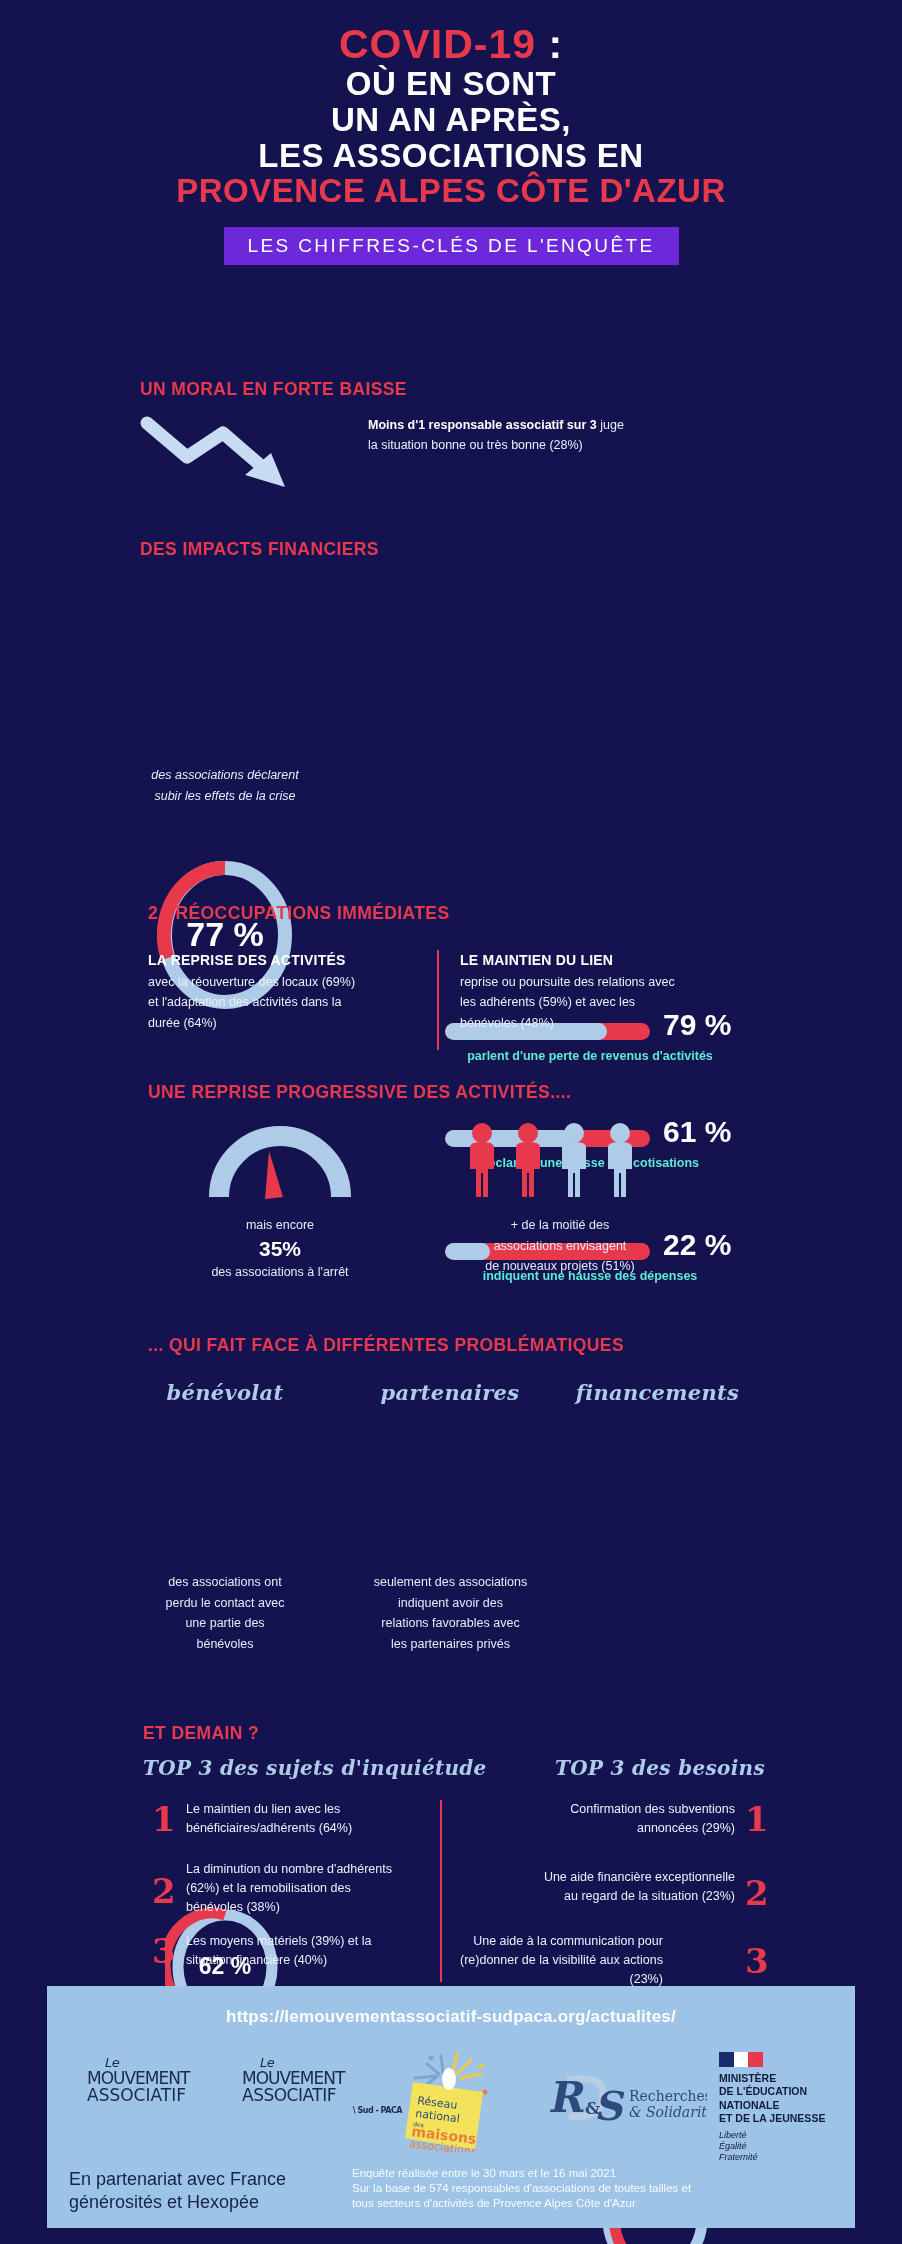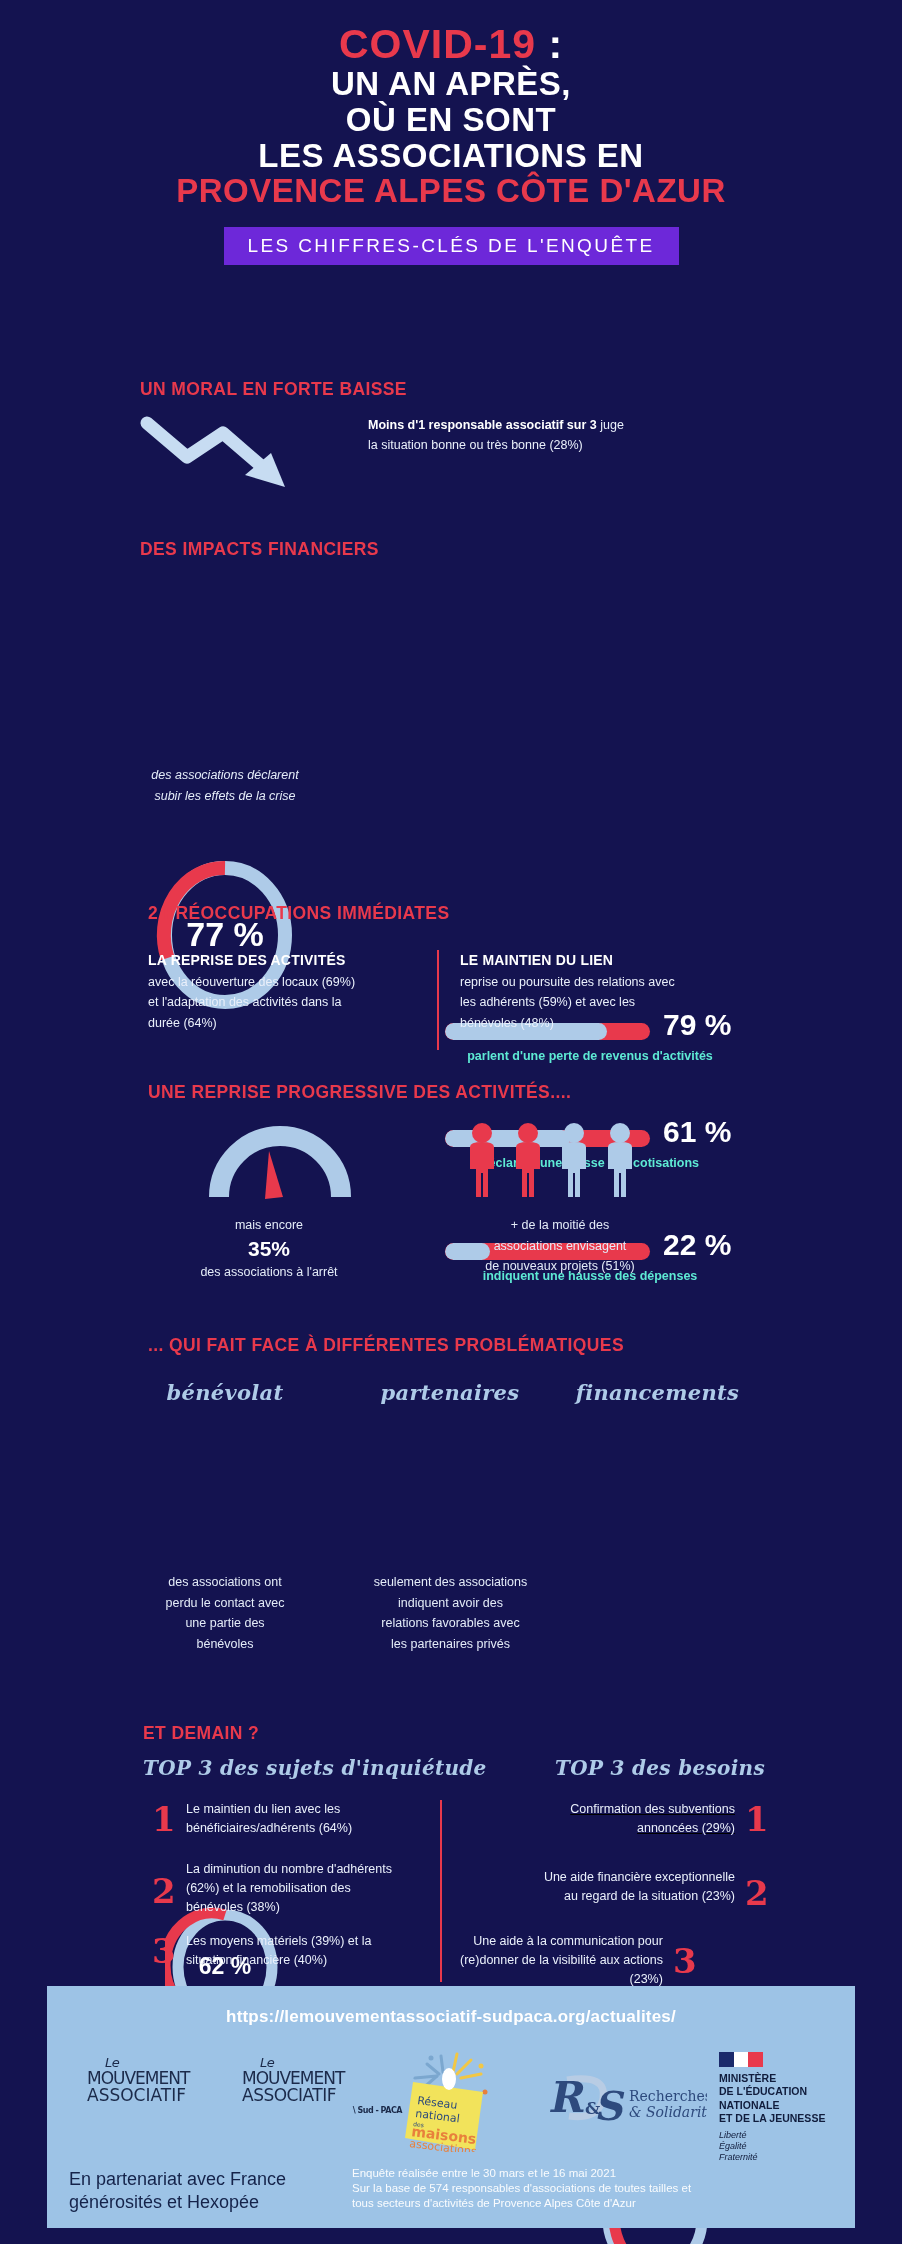--- a/index.html
+++ b/index.html
@@ -136,22 +136,22 @@
   }
   .mini{font-size:9px;}
 </style>
 </head>
 <body>
 
 <div class="page">
 
   <div class="header">
     <div class="title-line t1"><span>COVID-19</span><span class="colon"> :</span></div>
+    <div class="title-line t3">OÙ EN SONT</div>
     <div class="title-line t2">UN AN APRÈS,</div>
-    <div class="title-line t3">OÙ EN SONT</div>
     <div class="title-line t4">LES ASSOCIATIONS EN</div>
     <div class="title-line t5">PROVENCE ALPES CÔTE D'AZUR</div>
     <div class="ribbon">
       <span>LES CHIFFRES-CLÉS DE L'ENQUÊTE</span>
     </div>
   </div>
 
   <div class="abs sec-head" style="left:140px;top:379px;">UN MORAL EN FORTE BAISSE</div>
 
   <div class="abs arrow-wrap" style="left:135px;top:405px;">
@@ -225,21 +225,21 @@
   </div>
 
   <div class="abs sec-head" style="left:148px;top:1082px;">UNE REPRISE PROGRESSIVE DES ACTIVITÉS....</div>
 
   <div class="abs" style="left:205px;top:1125px;">
     <svg width="150" height="80" viewBox="0 0 150 80">
       <path d="M 14 72 A 61 61 0 0 1 136 72" fill="none" stroke="#AECBE8" stroke-width="20" stroke-linecap="butt"></path>
       <polygon points="64,26 78,72 60,74" fill="#E8394C"></polygon>
     </svg>
   </div>
-  <div class="abs" style="left:159px;top:1215px;width:220px;">
+  <div class="abs" style="left:170px;top:1215px;width:220px;">
     <div class="cap">mais encore</div>
     <div class="cap" style="font-size:21px;font-weight:bold;color:#ffffff;line-height:1.25;">35%</div>
     <div class="cap">des associations à l'arrêt</div>
   </div>
 
   <div class="abs" style="left:462px;top:1122px;">
     <svg width="190" height="82" viewBox="0 0 190 82">
       <g fill="#E8394C">
         <circle cx="20" cy="11" r="10"></circle>
         <path d="M8 25 q0-5 12-5 t12 5 l0 22 -6 0 0 28 -5 0 0-24 -2 0 0 24 -5 0 0-28 -6 0 z"></path>
@@ -332,34 +332,34 @@
       <div class="rank" style="width:22px;padding-top:2px;">3</div>
       <div>
         <div class="top3-txt">Les moyens matériels (39%) et la</div>
         <div class="top3-txt">situation financière (40%)</div>
       </div>
     </div>
   </div>
 
   <div class="abs" style="left:460px;top:1800px;width:305px;">
     <div style="display:flex;gap:10px;align-items:flex-start;justify-content:flex-end;height:62px;">
-      <div style="text-align:right;text-decoration:underline;">
+      <div style="text-align:right;">
         <div class="top3-txt">Confirmation des subventions</div>
         <div class="top3-txt">annoncées (29%)</div>
       </div>
       <div class="rank" style="width:20px;padding-top:2px;">1</div>
     </div>
     <div style="display:flex;gap:10px;align-items:flex-start;justify-content:flex-end;height:70px;">
       <div style="text-align:right;padding-top:6px;">
         <div class="top3-txt">Une aide financière exceptionnelle</div>
         <div class="top3-txt">au regard de la situation (23%)</div>
       </div>
       <div class="rank" style="width:20px;padding-top:14px;">2</div>
     </div>
-    <div style="display:flex;gap:10px;align-items:flex-start;justify-content:flex-start;">
+    <div style="display:flex;gap:10px;align-items:flex-start;justify-content:space-between;">
       <div style="text-align:right;">
         <div class="top3-txt">Une aide à la communication pour</div>
         <div class="top3-txt">(re)donner de la visibilité aux actions</div>
         <div class="top3-txt" style="text-align:right;">(23%)</div>
       </div>
       <div class="rank" style="width:20px;padding-top:12px;">3</div>
     </div>
   </div>
 
   <div class="footer">

